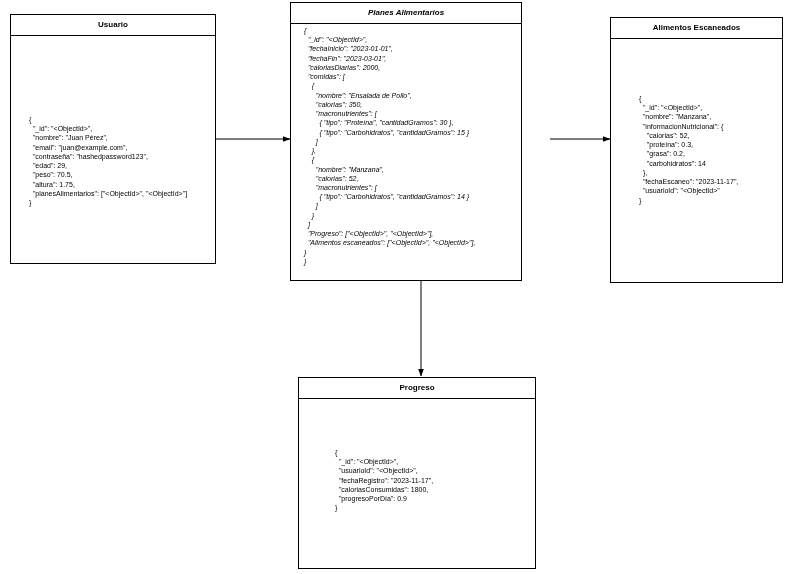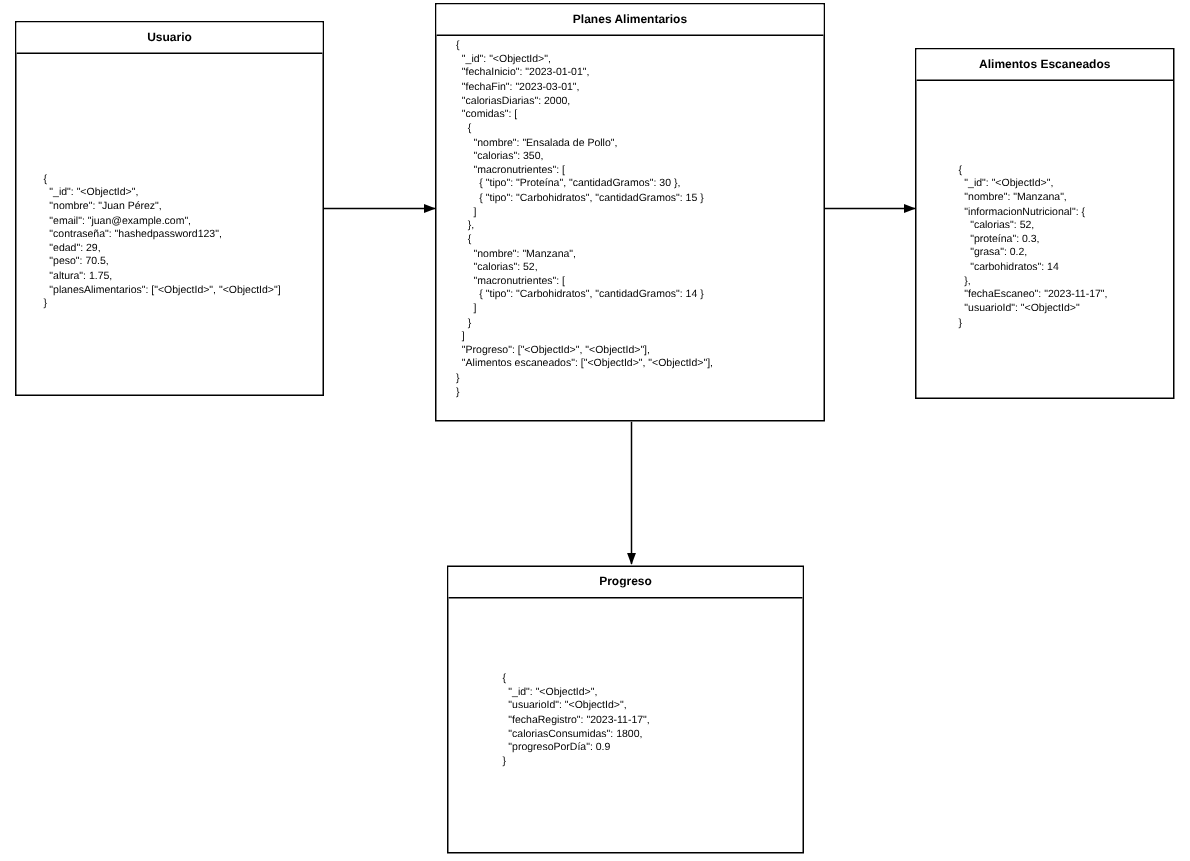--- a/index.html
+++ b/index.html
@@ -83,21 +83,21 @@
   "nombre": "Juan Pérez",
   "email": "juan@example.com",
   "contraseña": "hashedpassword123",
   "edad": 29,
   "peso": 70.5,
   "altura": 1.75,
   "planesAlimentarios": ["&lt;ObjectId&gt;", "&lt;ObjectId&gt;"]
 }</div>
   </div>
 
-  <div class="box" style="left:290px; top:2px; width:260px; height:279px;">
+  <div class="box" style="left:290px; top:2px; width:232px; height:279px;font-style:italic;">
     <div class="box-title">Planes Alimentarios</div>
     <div class="box-body" style="top:23px; padding-left:13px;">{
   "_id": "&lt;ObjectId&gt;",
   "fechaInicio": "2023-01-01",
   "fechaFin": "2023-03-01",
   "caloriasDiarias": 2000,
   "comidas": [
     {
       "nombre": "Ensalada de Pollo",
       "calorias": 350,
@@ -113,21 +113,21 @@
         { "tipo": "Carbohidratos", "cantidadGramos": 14 }
       ]
     }
   ]
   "Progreso": ["&lt;ObjectId&gt;", "&lt;ObjectId&gt;"],
   "Alimentos escaneados": ["&lt;ObjectId&gt;", "&lt;ObjectId&gt;"],
 }
 }</div>
   </div>
 
-  <div class="box" style="left:610px; top:32px; width:173px; height:234px;">
+  <div class="box" style="left:610px; top:17px; width:173px; height:266px;">
     <div class="box-title">Alimentos Escaneados</div>
     <div class="box-body" style="top:76px; padding-left:28px;">{
   "_id": "&lt;ObjectId&gt;",
   "nombre": "Manzana",
   "informacionNutricional": {
     "calorias": 52,
     "proteína": 0.3,
     "grasa": 0.2,
     "carbohidratos": 14
   },

